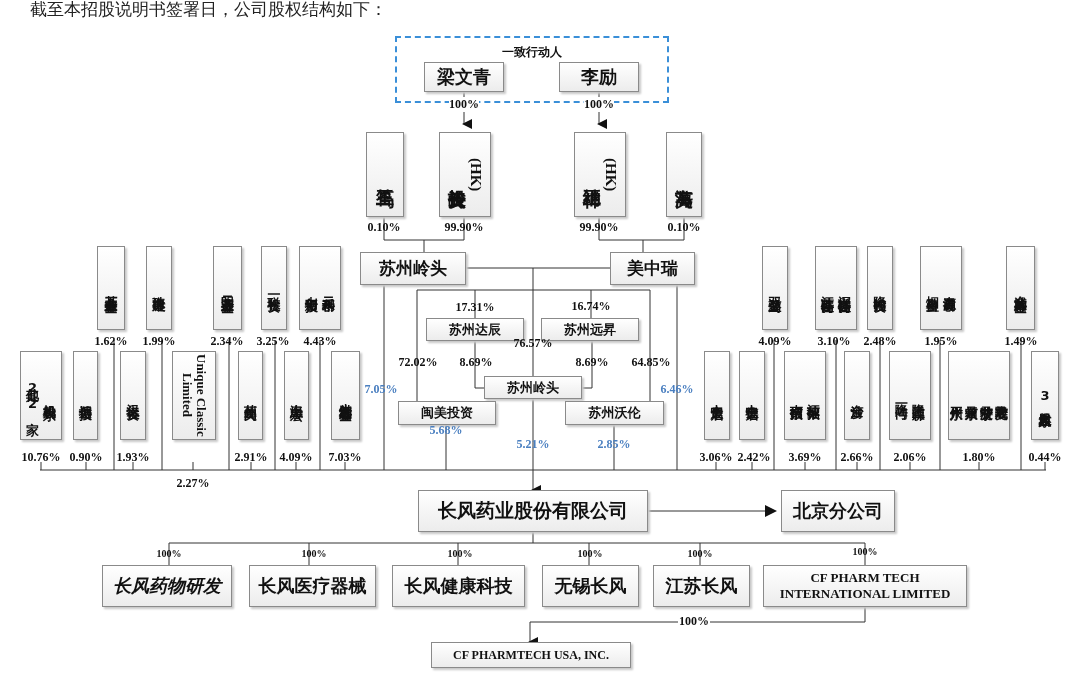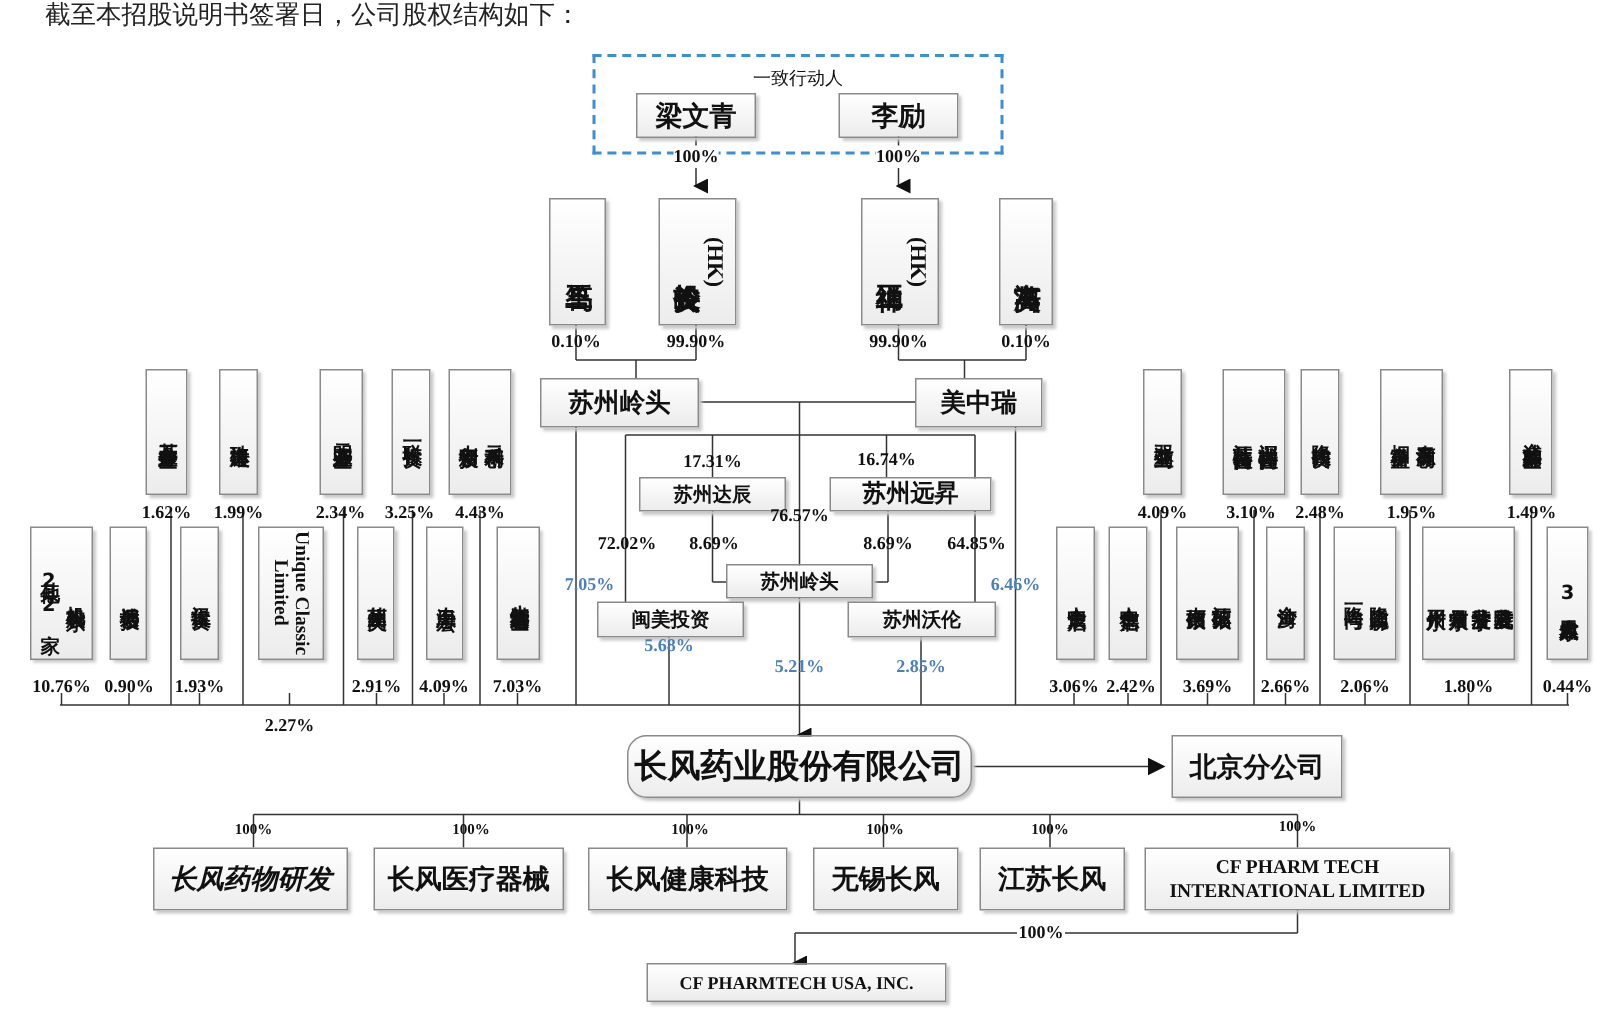--- a/index.html
+++ b/index.html
@@ -10,21 +10,21 @@
   .h{font-size:17px;}
   .big{font-size:18px;}
   .v{writing-mode:vertical-rl;text-orientation:upright;font-size:13px;line-height:15px;letter-spacing:1px;}
   .vbig{writing-mode:vertical-rl;text-orientation:upright;font-size:18px;line-height:20px;}
   .vlatin{writing-mode:vertical-rl;font-family:"Liberation Serif",serif;font-size:13px;line-height:14px;}
   .en{font-family:"Liberation Serif","DejaVu Serif",serif;font-size:12px;text-align:center;line-height:16px;}
   .pct{position:absolute;font-family:"Liberation Serif","DejaVu Serif",serif;font-weight:bold;font-size:12px;color:#111;white-space:nowrap;transform:translateX(-50%);}
   .pct.blue{color:#4a7fc0;}
   .pct.sm{font-size:10px;}
   .dash{position:absolute;left:395px;top:36px;width:274px;height:67px;border:2px dashed #3a8fd8;box-sizing:border-box;}
-  .grp{position:absolute;font-size:12px;font-weight:normal;transform:translateX(-50%);}
+  .grp{position:absolute;font-size:12px;font-weight:bold;transform:translateX(-50%);}
 </style>
 </head>
 <body>
 
 <div class="intro">截至本招股说明书签署日，公司股权结构如下：</div>
 
 <svg class="lines" width="1080" height="680">
   <defs>
     <marker id="arr" markerWidth="10" markerHeight="10" refX="5" refY="8" orient="auto" markerUnits="userSpaceOnUse">
       <path d="M0,0 L10,0 L5,10 z" fill="#111"></path>
@@ -135,33 +135,33 @@
 <div class="pct" style="left:599px;top:220px;">99.90%</div>
 <div class="box vbig" style="left:666px;top:132px;width:36px;height:85px;">高海英</div>
 <div class="pct" style="left:684px;top:220px;">0.10%</div>
 
 <div class="box h" style="left:360px;top:252px;width:106px;height:33px;">苏州岭头</div>
 <div class="box h" style="left:610px;top:252px;width:85px;height:33px;">美中瑞</div>
 
 <div class="pct" style="left:475px;top:300px;">17.31%</div>
 <div class="pct" style="left:591px;top:299px;">16.74%</div>
 <div class="box" style="left:426px;top:318px;width:98px;height:23px;font-size:13px;">苏州达辰</div>
-<div class="box" style="left:553px;top:318px;width:108px;height:23px;font-size:16px;">苏州远昇</div>
+<div class="box" style="left:541px;top:318px;width:98px;height:23px;font-size:13px;">苏州远昇</div>
 
 <div class="pct" style="left:418px;top:355px;">72.02%</div>
 <div class="pct" style="left:476px;top:355px;">8.69%</div>
 <div class="pct" style="left:533px;top:336px;">76.57%</div>
 <div class="pct" style="left:592px;top:355px;">8.69%</div>
 <div class="pct" style="left:651px;top:355px;">64.85%</div>
 
 <div class="box" style="left:484px;top:376px;width:98px;height:23px;font-size:13px;">苏州岭头</div>
 <div class="box" style="left:398px;top:401px;width:98px;height:24px;font-size:13px;">闽美投资</div>
 <div class="box" style="left:565px;top:401px;width:99px;height:24px;font-size:13px;">苏州沃伦</div>
 
-<div class="pct blue" style="left:393px;top:382px;">7.05%</div>
+<div class="pct blue" style="left:381px;top:382px;">7.05%</div>
 <div class="pct blue" style="left:677px;top:382px;">6.46%</div>
 <div class="pct blue" style="left:446px;top:423px;">5.68%</div>
 <div class="pct blue" style="left:533px;top:437px;">5.21%</div>
 <div class="pct blue" style="left:614px;top:437px;">2.85%</div>
 
 <div class="box v" style="left:97px;top:246px;width:28px;height:84px;">基石产业基金</div>
 <div class="pct" style="left:111px;top:334px;">1.62%</div>
 <div class="box v" style="left:146px;top:246px;width:26px;height:84px;">珠海建银</div>
 <div class="pct" style="left:159px;top:334px;">1.99%</div>
 <div class="box v" style="left:213px;top:246px;width:29px;height:84px;">元明产业基金</div>
@@ -228,21 +228,21 @@
 <div class="box" style="left:948px;top:351px;width:62px;height:89px;gap:0;">
   <span class="v" style="letter-spacing:0;">广州永平</span>
   <span class="v" style="letter-spacing:0;">常州永君</span>
   <span class="v" style="letter-spacing:0;">宁波斐君</span>
   <span class="v" style="letter-spacing:0;">斐君隆成</span>
 </div>
 <div class="pct" style="left:979px;top:450px;">1.80%</div>
 <div class="box v" style="left:1031px;top:351px;width:28px;height:89px;letter-spacing:0;">3名自然人股东</div>
 <div class="pct" style="left:1045px;top:450px;">0.44%</div>
 
-<div class="box big" style="left:418px;top:490px;width:230px;height:42px;font-size:22px;border-radius:13px;">长风药业股份有限公司</div>
+<div class="box big" style="left:418px;top:490px;width:230px;height:42px;font-size:19px;">长风药业股份有限公司</div>
 <div class="box big" style="left:781px;top:490px;width:114px;height:42px;">北京分公司</div>
 
 <div class="pct sm" style="left:169px;top:548px;">100%</div>
 <div class="pct sm" style="left:314px;top:548px;">100%</div>
 <div class="pct sm" style="left:460px;top:548px;">100%</div>
 <div class="pct sm" style="left:590px;top:548px;">100%</div>
 <div class="pct sm" style="left:700px;top:548px;">100%</div>
 <div class="pct sm" style="left:865px;top:546px;">100%</div>
 
 <div class="box big" style="left:102px;top:565px;width:130px;height:42px;font-style:italic;">长风药物研发</div>

